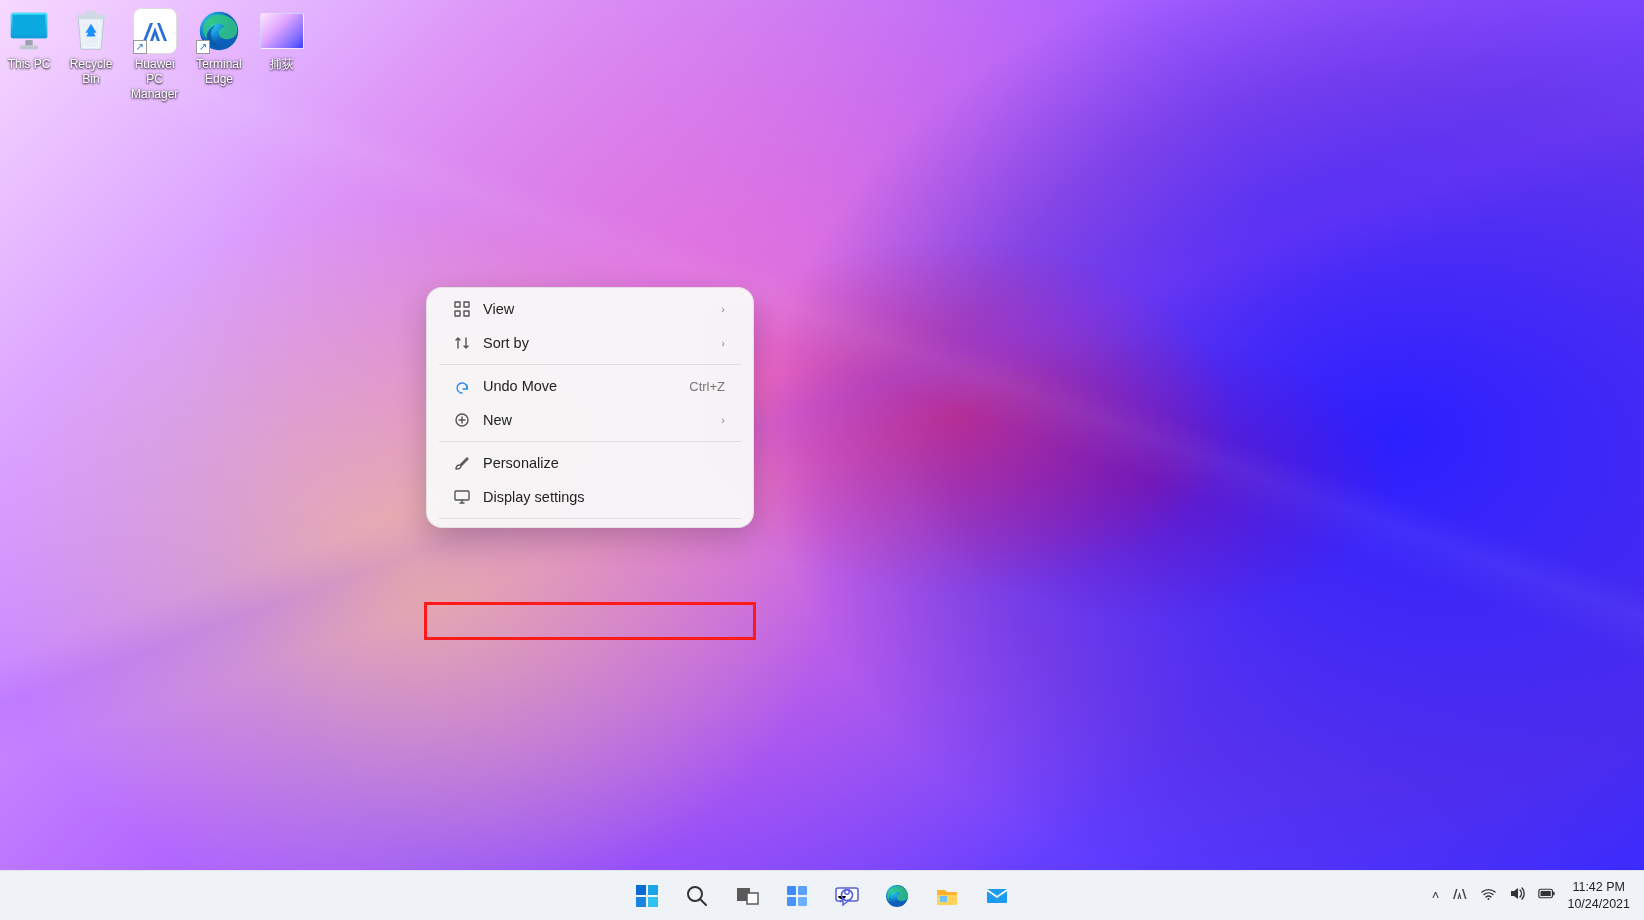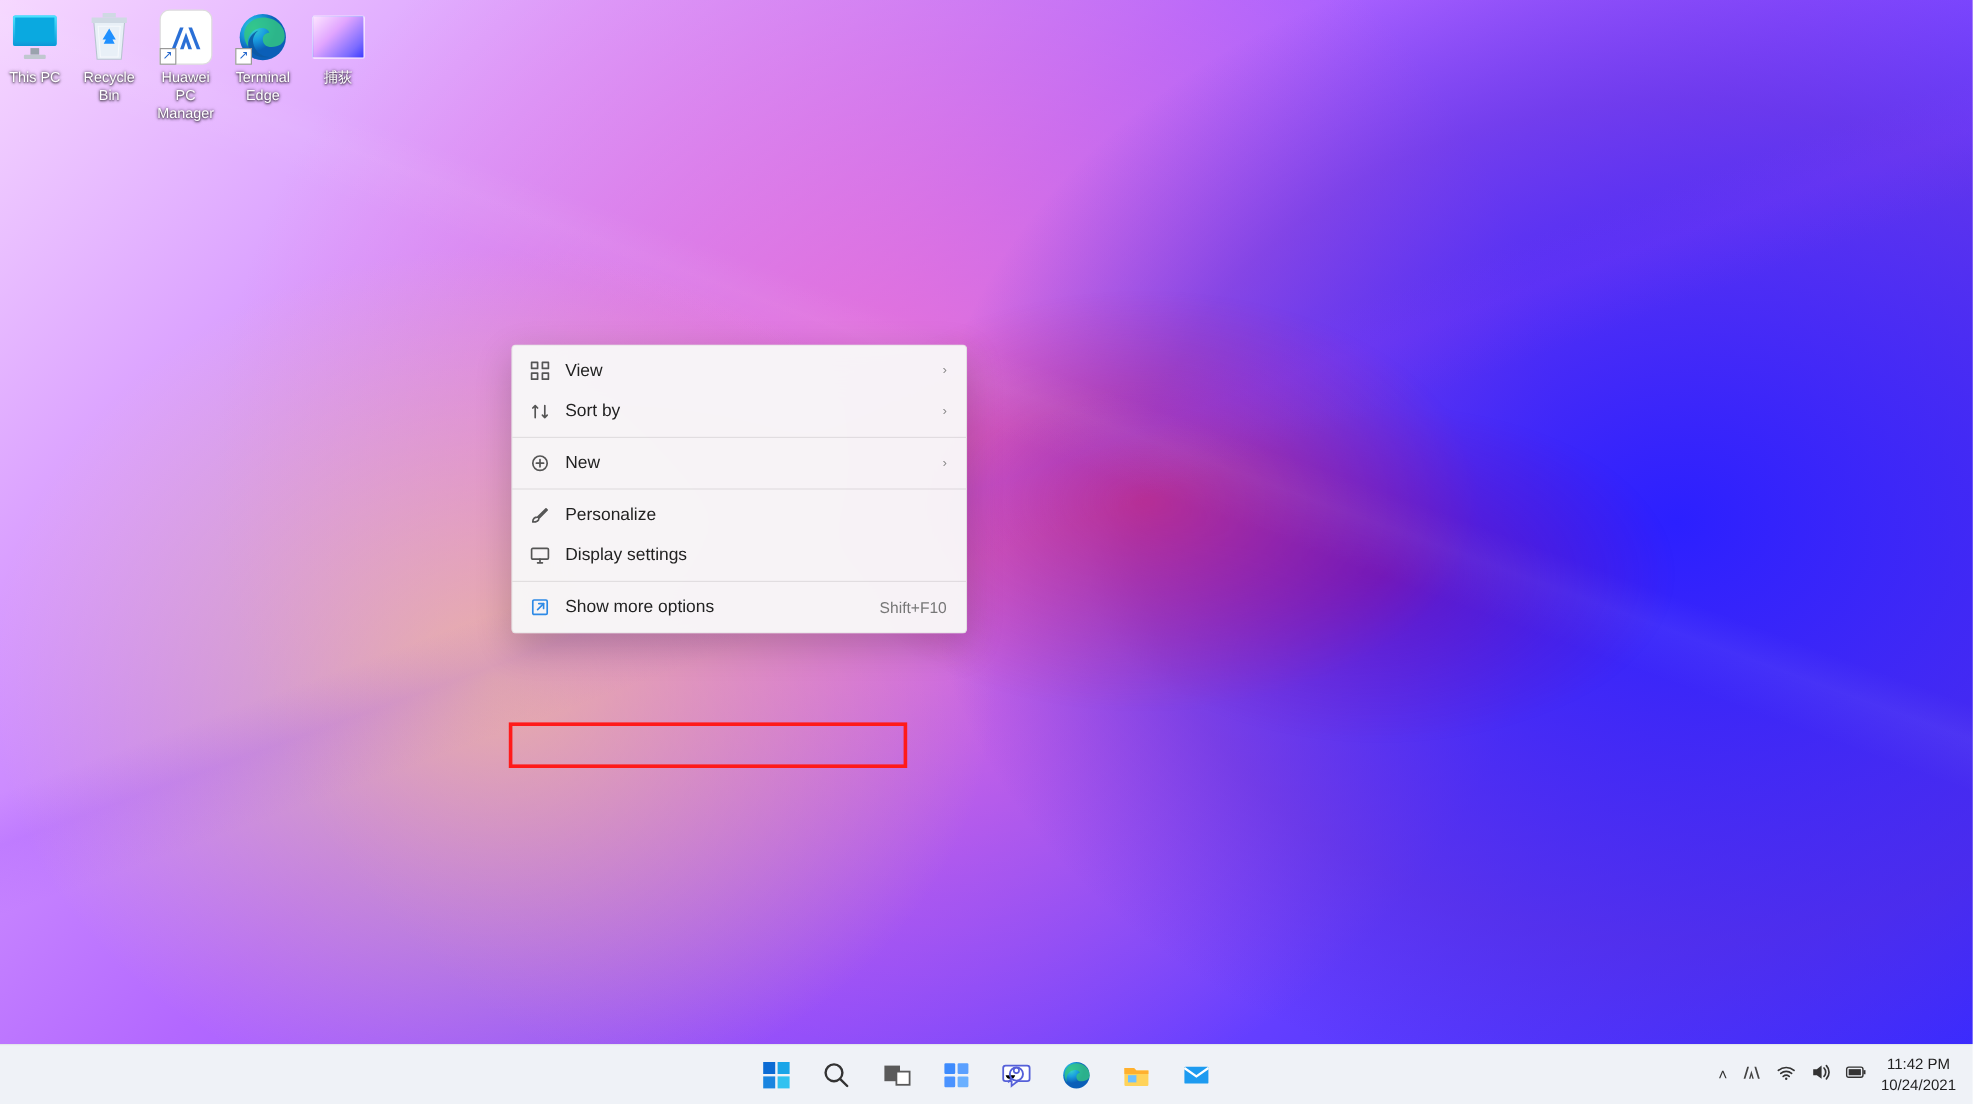--- a/index.html
+++ b/index.html
@@ -66,25 +66,25 @@
     display:flex; align-items:center; justify-content:center; line-height:1;
   }
   
   .thumb {
     width:46px; height:36px; border:1px solid rgba(255,255,255,0.7); border-radius:2px;
     background: linear-gradient(135deg, #fce4ff 0%, #e1a5ff 40%, #7b6bff 80%, #3a3bff 100%);
   }
 
   
   .context-menu {
-    position:absolute; left:426px; top:287px; width:380px;
+    position:absolute; left:426px; top:287px; width:328px;
     background: rgba(248,248,248,0.96); backdrop-filter: blur(20px);
-    border:1px solid rgba(0,0,0,0.08); border-radius:4px;
+    border:1px solid rgba(0,0,0,0.08); border-radius:16px;
     box-shadow: 0 10px 30px rgba(0,0,0,0.2);
-    padding: 4px 0; font-size:14.5px; color:#222;
+    padding: 4px 12px; font-size:14.5px; color:#222;
   }
   .menu-item {
     display:flex; align-items:center; height:34px; padding:0 16px 0 14px; gap:12px;
   }
   .menu-item .mi-icon { width:18px; height:18px; display:flex; align-items:center; justify-content:center; color:#555; flex:0 0 18px; }
   .menu-item .mi-label { flex:1; }
   .menu-item .mi-shortcut { color:#777; font-size:13px; }
   .menu-item .mi-chevron { color:#888; font-size:11px; }
   .menu-sep { height:1px; background:rgba(0,0,0,0.09); margin:4px 0; }
   .highlight-box {
@@ -216,20 +216,30 @@
         <svg viewBox="0 0 18 18">
           <path class="stroke" d="M5 14 V4 M5 4 L3 6 M5 4 L7 6"></path>
           <path class="stroke" d="M13 4 V14 M13 14 L11 12 M13 14 L15 12"></path>
         </svg>
       </span>
     <span class="mi-label">Sort by</span>
     <span class="mi-chevron">›</span>
   </div>
   <div class="menu-sep"></div>
   <div class="menu-item">
+    <span class="mi-icon" style="color:#2e8ae6">
+        <svg viewBox="0 0 18 18">
+          <path class="stroke" d="M14 12 a5 5 0 1 0 -5 4"></path>
+          <path class="stroke" d="M14 8 V12 H10"></path>
+        </svg>
+      </span>
+    <span class="mi-label">Undo Move</span>
+    <span class="mi-shortcut">Ctrl+Z</span>
+  </div>
+  <div class="menu-item">
     <span class="mi-icon">
         <svg viewBox="0 0 18 18">
           <circle class="stroke" cx="9" cy="9" r="6"></circle>
           <path class="stroke" d="M9 6 V12 M6 9 H12"></path>
         </svg>
       </span>
     <span class="mi-label">New</span>
     <span class="mi-chevron">›</span>
   </div>
   <div class="menu-sep"></div>
@@ -244,31 +254,20 @@
   <div class="menu-item">
     <span class="mi-icon">
         <svg viewBox="0 0 18 18">
           <rect class="stroke" x="2" y="3" width="14" height="9" rx="1"></rect>
           <path class="stroke" d="M7 15 H11 M9 12 V15"></path>
         </svg>
       </span>
     <span class="mi-label">Display settings</span>
   </div>
   <div class="menu-sep"></div>
-  <div class="menu-item">
-    <span class="mi-icon" style="color:#2e8ae6">
-        <svg viewBox="0 0 18 18">
-          <rect class="stroke" x="3" y="3" width="12" height="12" rx="1"></rect>
-          <path class="stroke" d="M8 6 H12 V10"></path>
-          <path class="stroke" d="M12 6 L7 11"></path>
-        </svg>
-      </span>
-    <span class="mi-label">Show more options</span>
-    <span class="mi-shortcut">Shift+F10</span>
-  </div>
 </div>
 
 <div class="highlight-box" style="left:424px; top:602px; width:332px; height:38px;"></div>
 
 <div class="taskbar">
   <div class="taskbar-center">
     <div class="tb-btn">
       <svg viewBox="0 0 26 26">
           <rect x="2" y="2" width="10" height="10" fill="#0b6bd4"></rect>
           <rect x="14" y="2" width="10" height="10" fill="#19a5e8"></rect>

